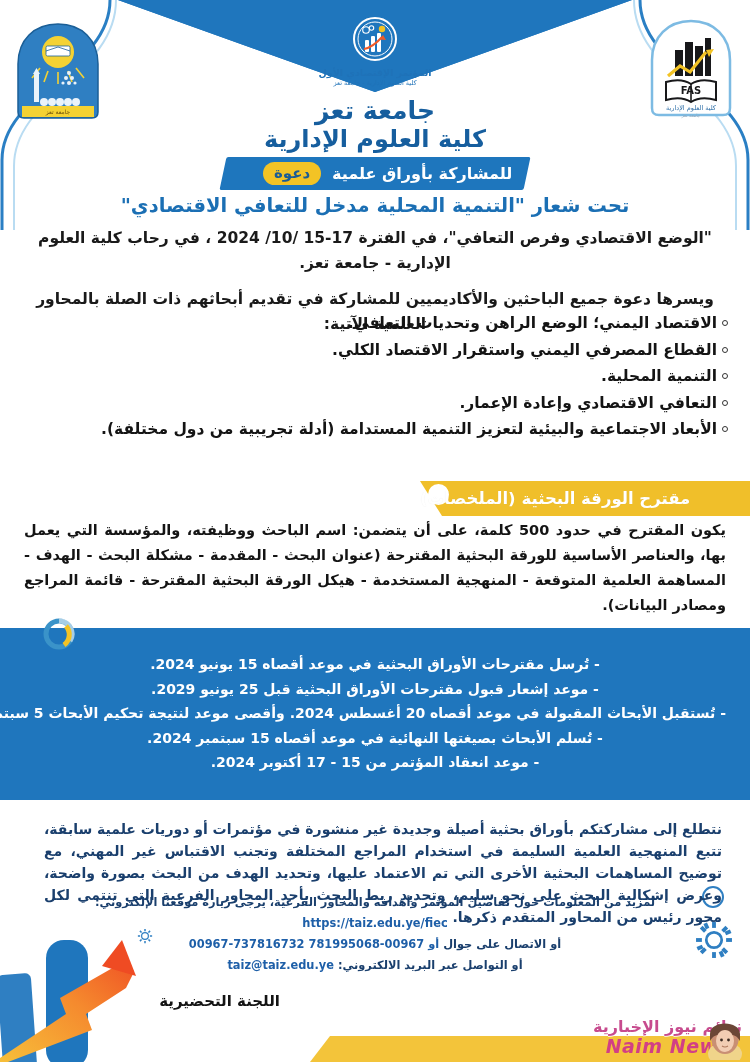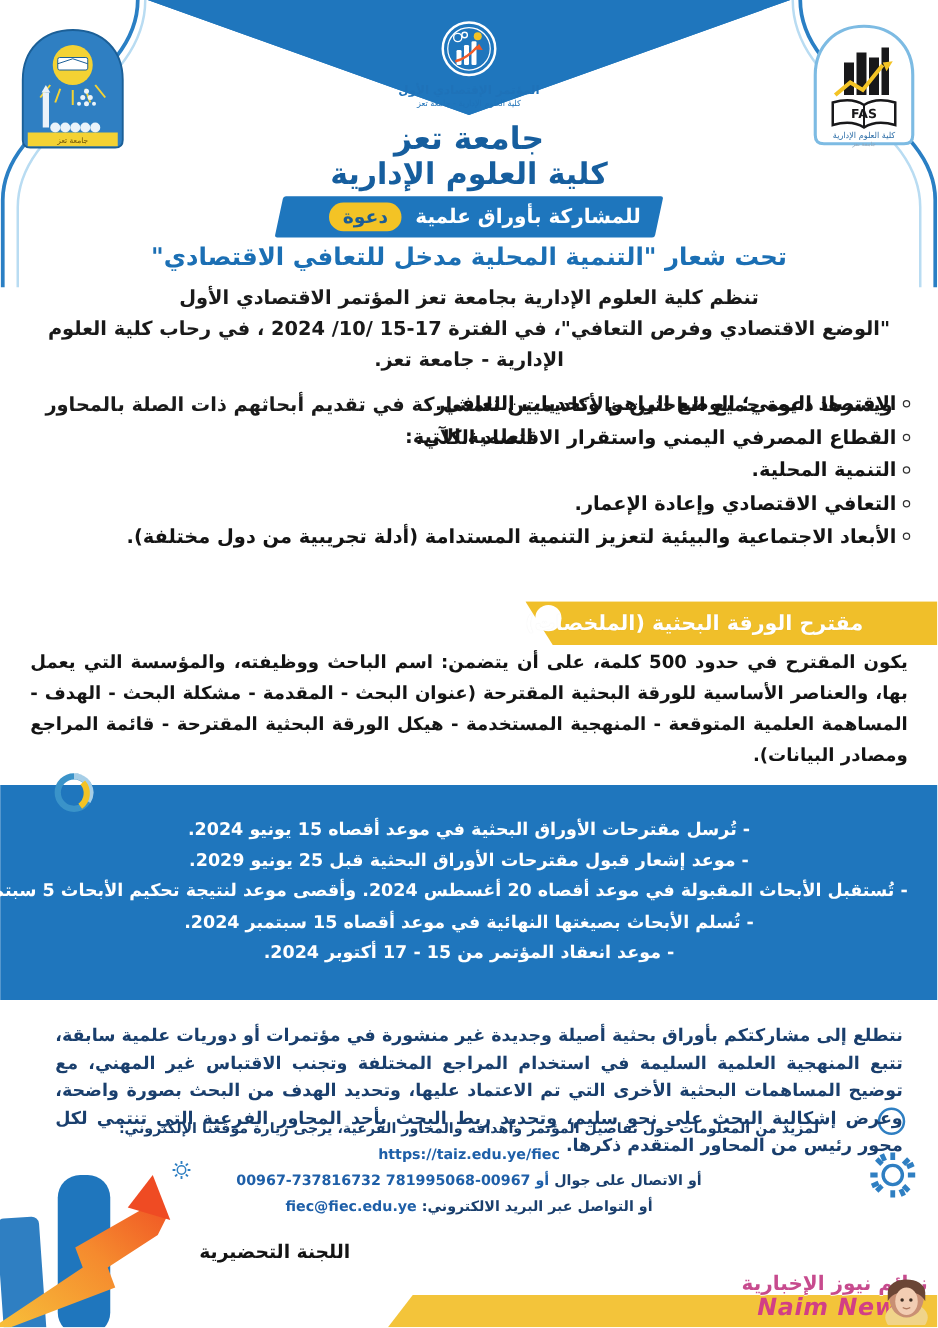--- a/index.html
+++ b/index.html
@@ -302,21 +302,20 @@
       <span class="inner">
         <span class="invite-text">للمشاركة بأوراق علمية</span>
       </span>
       <span class="invite-pill">دعوة</span>
     </div>
   </div>
 
   <div class="slogan">تحت شعار "التنمية المحلية مدخل للتعافي الاقتصادي"</div>
 
   <div class="intro-block">
-    <div class="intro-line">تنظم كلية العلوم الإدارية بجامعة تعز المؤتمر الاقتصادي الأول</div>
     <div class="intro-line second">"الوضع الاقتصادي وفرص التعافي"، في الفترة 17-15 /10/ 2024 ، في رحاب كلية العلوم الإدارية - جامعة تعز.</div>
     <div class="intro-line third">ويسرها دعوة جميع الباحثين والأكاديميين للمشاركة في تقديم أبحاثهم ذات الصلة بالمحاور العلمية الآتية:</div>
   </div>
 
   <ul class="themes" id="themes-list">
       <li><span class="bullet"></span><span>الاقتصاد اليمني؛ الوضع الراهن وتحديات التعافي.</span></li>
       <li><span class="bullet"></span><span>القطاع المصرفي اليمني واستقرار الاقتصاد الكلي.</span></li>
       <li><span class="bullet"></span><span>التنمية المحلية.</span></li>
       <li><span class="bullet"></span><span>التعافي الاقتصادي وإعادة الإعمار.</span></li>
       <li><span class="bullet"></span><span>الأبعاد الاجتماعية والبيئية لتعزيز التنمية المستدامة (أدلة تجريبية من دول مختلفة).</span></li>
@@ -353,21 +352,21 @@
     <div class="cline first">
       <span>لمزيد من المعلومات حول تفاصيل المؤتمر وأهدافه والمحاور الفرعية، يرجى زيارة موقعنا الإلكتروني:</span>
       <span class="val">https://taiz.edu.ye/fiec</span>
     </div>
     <div class="cline">
       <span>أو الاتصال على جوال</span>
       <span class="val">00967-737816732 أو 00967-781995068</span>
     </div>
     <div class="cline">
       <span>أو التواصل عبر البريد الالكتروني:</span>
-      <span class="val">fiec@fiec.edu.ye</span>
+      <span class="val">taiz@taiz.edu.ye</span>
     </div>
   </div>
 
   <div class="signature">اللجنة التحضيرية</div>
 
   <svg class="gear-small" id="gear-a" width="18" height="18" viewBox="0 0 24 24">
     <g fill="none" stroke="#2f7fc2" stroke-width="1.6">
       <circle cx="12" cy="12" r="4.5"></circle>
       <g stroke-width="2">
         <line x1="12" y1="2.5" x2="12" y2="5.5"></line>

